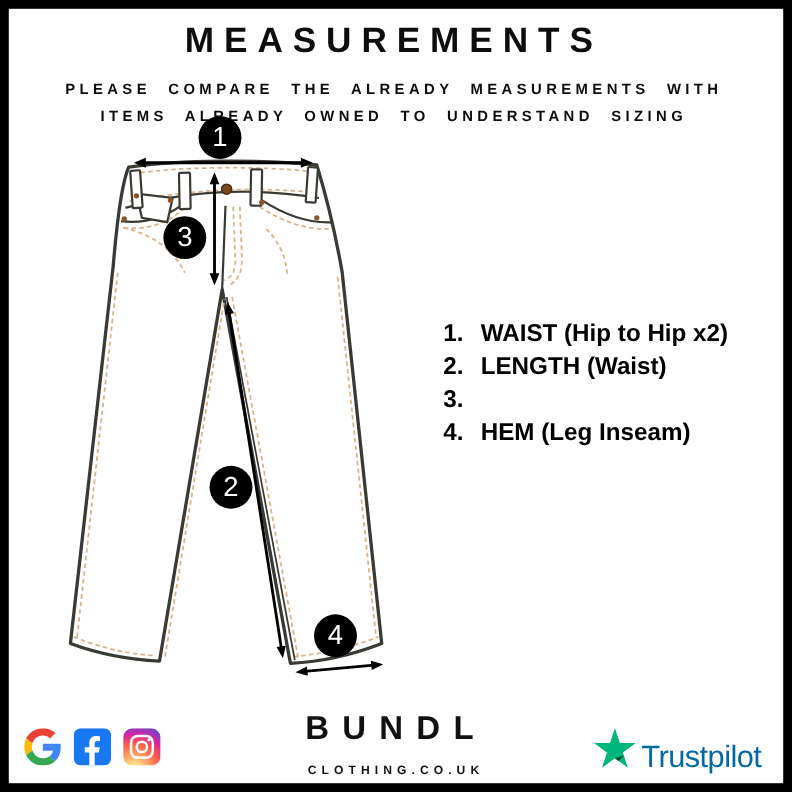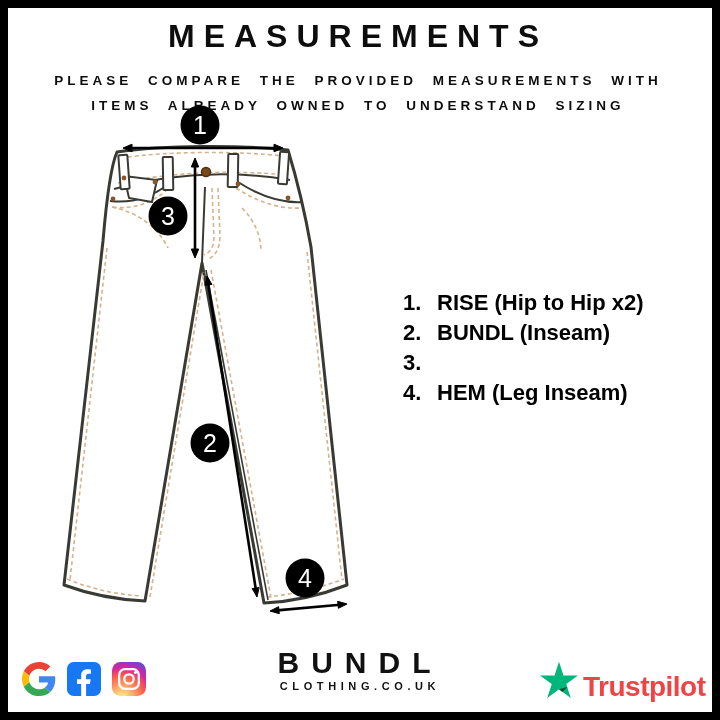--- a/index.html
+++ b/index.html
@@ -23,35 +23,35 @@
   .legend{position:absolute;left:403px;top:288px;z-index:10;}
   .legend-row{display:flex;font-size:22px;font-weight:700;line-height:30px;color:#000;}
   .legend-num{width:34px;flex:none;}
   .legend-label{white-space:nowrap;}
 
   
   .social{position:absolute;left:22px;top:662px;display:flex;gap:11px;z-index:10;}
   .social svg{display:block;}
   .brand{position:absolute;left:0;top:647px;width:720px;text-align:center;z-index:10;}
   .brand-name{font-size:30px;font-weight:800;letter-spacing:12px;line-height:32px;color:#111;}
-  .brand-domain{font-size:11px;font-weight:700;letter-spacing:4.6px;margin-top:1px;color:#111;}
+  .brand-domain{font-size:11px;font-weight:700;letter-spacing:4.6px;margin-top:16px;color:#111;}
   .trustpilot{position:absolute;left:540px;top:661px;display:flex;align-items:flex-end;z-index:10;}
-  .trustpilot-label{font-size:28px;font-weight:700;letter-spacing:-0.5px;color:#ef4444;
+  .trustpilot-label{font-size:28px;font-weight:400;letter-spacing:-0.5px;color:#0369a1;
                     margin-left:5px;margin-bottom:-3px;line-height:38px;}
 </style>
 </head>
 <body>
 
 <div id="canvas">
   <div class="frame"></div>
 
   <div class="header">
     <div class="title">MEASUREMENTS</div>
     <div class="subtitle">
-      <div>PLEASE COMPARE THE PROVIDED MEASUREMENTS WITH</div>
+      <div>PLEASE COMPARE THE ALREADY MEASUREMENTS WITH</div>
       <div>ITEMS ALREADY OWNED TO UNDERSTAND SIZING</div>
     </div>
   </div>
 
   <svg id="jeans-svg" viewBox="0 0 720 720">
 
     <path d="M 117,152 C 165,145 240,145 288,150 Q 302,196 311,247 L 347,585 Q 306,601 264,603
          L 202,263 L 145,601 Q 102,599 64,585 L 103,241 Q 109,170 117,152 Z" fill="#ffffff" stroke="#3a3a35" stroke-width="3" stroke-linejoin="round"></path>
 
     <g fill="none" stroke="#3a3a35" stroke-width="2">
@@ -124,25 +124,25 @@
   </svg>
 
   <div class="marker" style="left:200px;top:125px;">1</div>
   <div class="marker" style="left:210px;top:443px;">2</div>
   <div class="marker" style="left:168px;top:216px;">3</div>
   <div class="marker" style="left:305px;top:578px;">4</div>
 
   <div class="legend">
     <div class="legend-row">
       <span class="legend-num">1.</span>
-      <span class="legend-label">RISE (Hip to Hip x2)</span>
+      <span class="legend-label">WAIST (Hip to Hip x2)</span>
     </div>
     <div class="legend-row">
       <span class="legend-num">2.</span>
-      <span class="legend-label">BUNDL (Inseam)</span>
+      <span class="legend-label">LENGTH (Waist)</span>
     </div>
     <div class="legend-row">
       <span class="legend-num">3.</span>
     </div>
     <div class="legend-row">
       <span class="legend-num">4.</span>
       <span class="legend-label">HEM (Leg Inseam)</span>
     </div>
   </div>
 

